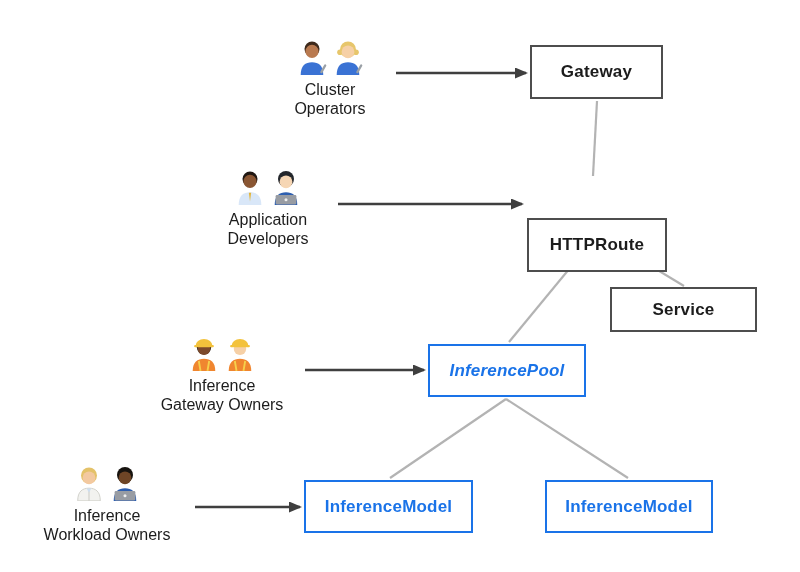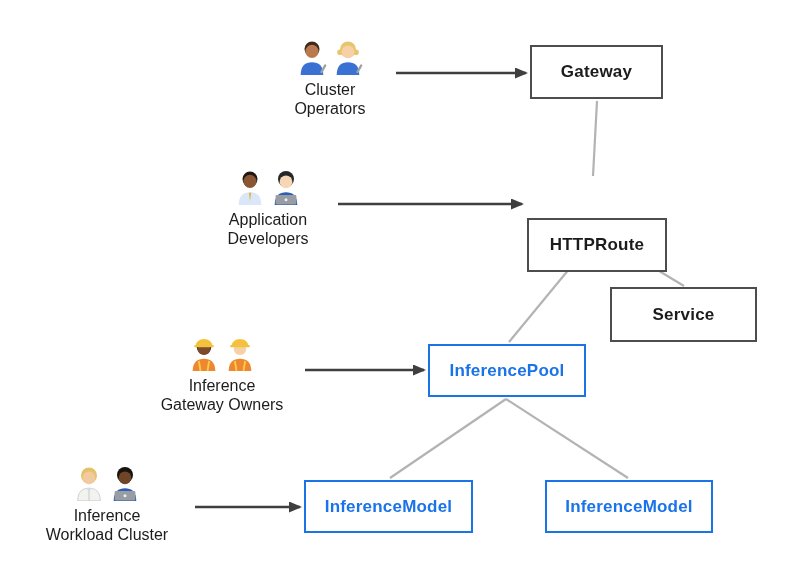--- a/index.html
+++ b/index.html
@@ -52,25 +52,25 @@
   </svg>
 
   <div class="node" style="left:530px;top:45px;width:133px;height:54px;">
     <span>Gateway</span>
   </div>
 
   <div class="node" style="left:527px;top:178px;width:140px;height:54px;margin-top:40px;">
     <span>HTTPRoute</span>
   </div>
 
-  <div class="node" style="left:610px;top:287px;width:147px;height:55px;">
+  <div class="node" style="left:610px;top:287px;width:147px;height:45px;">
     <span>Service</span>
   </div>
 
-  <div class="node blue" style="left:428px;top:344px;width:158px;height:53px;">
+  <div class="node blue" style="left:428px;top:344px;width:158px;height:53px;font-style:italic;">
     <span>InferencePool</span>
   </div>
 
   <div class="node blue" style="left:304px;top:480px;width:169px;height:53px;">
     <span>InferenceModel</span>
   </div>
 
   <div class="node blue" style="left:545px;top:480px;width:168px;height:53px;">
     <span>InferenceModel</span>
   </div>
@@ -156,17 +156,17 @@
       <svg viewBox="0 0 34 38" width="32" height="36">
         <circle cx="17" cy="10.5" r="8.5" fill="#17130f"></circle>
         <circle cx="17" cy="13.5" r="6.8" fill="#6e4526"></circle>
         <path d="M5,38 C5,28 10,24.5 17,24.5 C24,24.5 29,28 29,38 Z" fill="#2e5fb0"></path>
         <rect x="6" y="27.5" width="22" height="10" rx="1.2" fill="#989ca3"></rect>
         <circle cx="17" cy="32.5" r="1.6" fill="#eeeeee"></circle>
       </svg>
     </div>
     <div class="persona-label">
       <div>Inference</div>
-      <div>Workload Cluster</div>
+      <div>Workload Owners</div>
     </div>
   </div>
 
 </div>
 
 </body></html>

